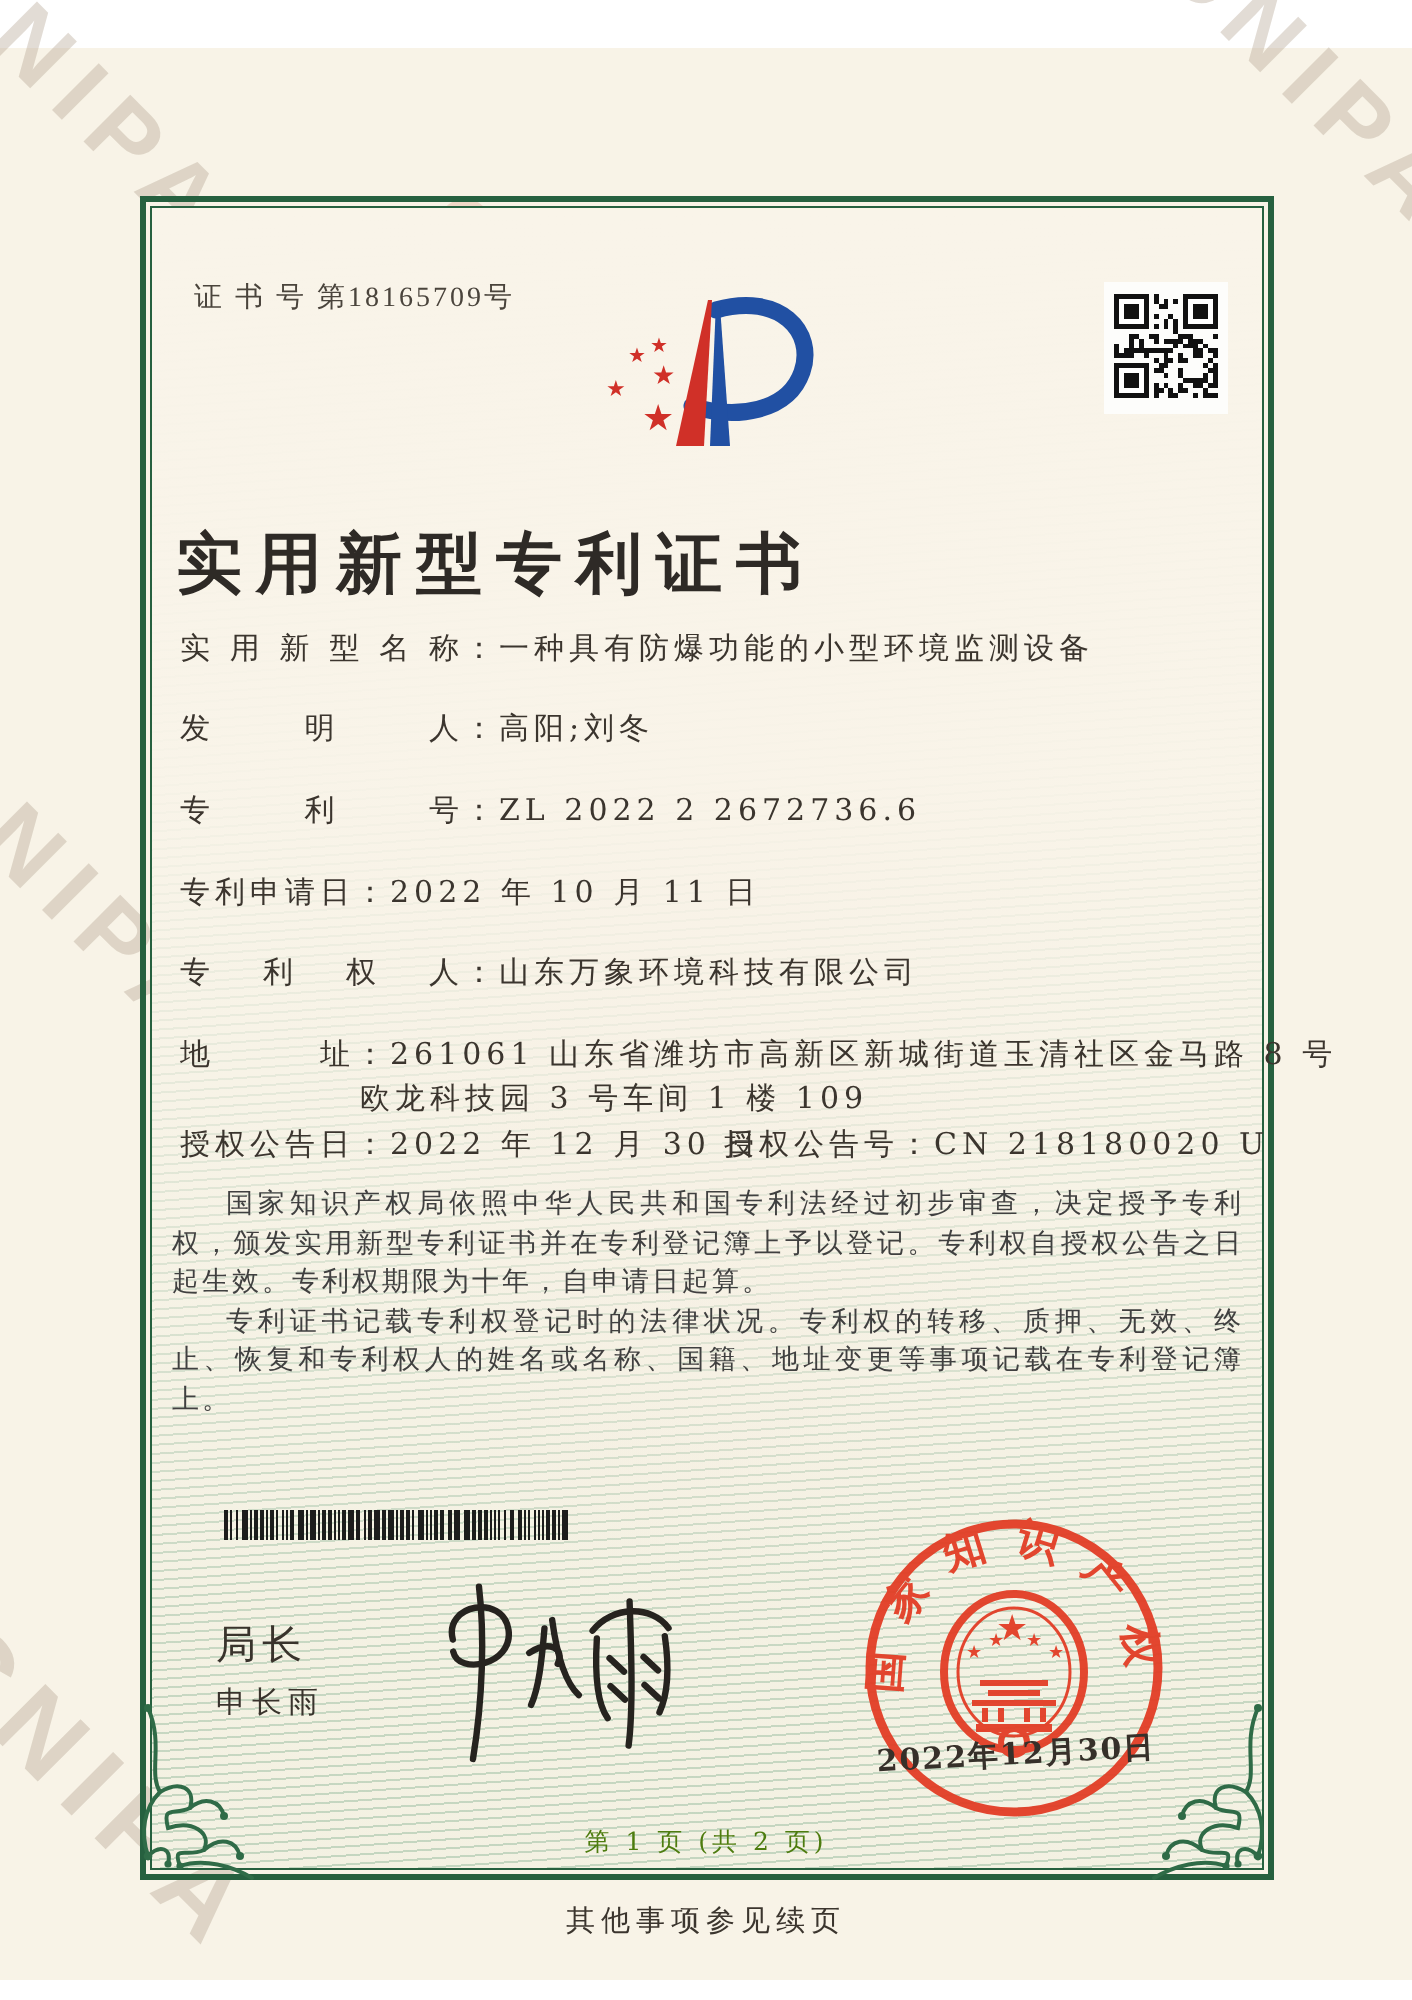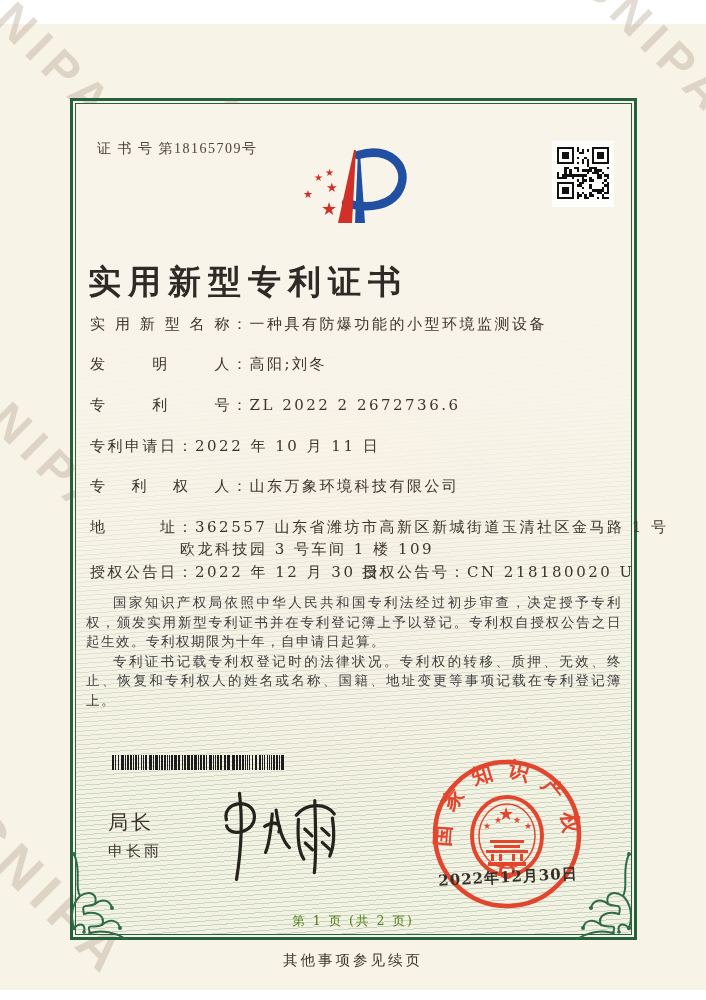--- a/index.html
+++ b/index.html
@@ -248,21 +248,21 @@
 <div class="row r3">
   <span class="flabel wide">专利号</span><span>：</span><span>ZL 2022 2 2672736.6</span>
 </div>
 <div class="row r4">
   <span class="flabel">专利申请日</span><span>：</span><span>2022 年 10 月 11 日</span>
 </div>
 <div class="row r5">
   <span class="flabel wide">专利权人</span><span>：</span><span>山东万象环境科技有限公司</span>
 </div>
 <div class="row r6">
-  <span class="flabel">地　　　址</span><span>：</span><span>362557 山东省潍坊市高新区新城街道玉清社区金马路 1 号</span>
+  <span class="flabel">地　　　址</span><span>：</span><span>261061 山东省潍坊市高新区新城街道玉清社区金马路 8 号</span>
 </div>
 <div class="row r6b">
   <span>欧龙科技园 3 号车间 1 楼 109</span>
 </div>
 <div class="row r7">
   <span class="flabel">授权公告日</span><span>：</span><span>2022 年 12 月 30 日</span>
   <span class="col2"><span class="flabel">授权公告号</span><span>：</span><span>CN 218180020 U</span></span>
 </div>
 
 <div class="paras">

